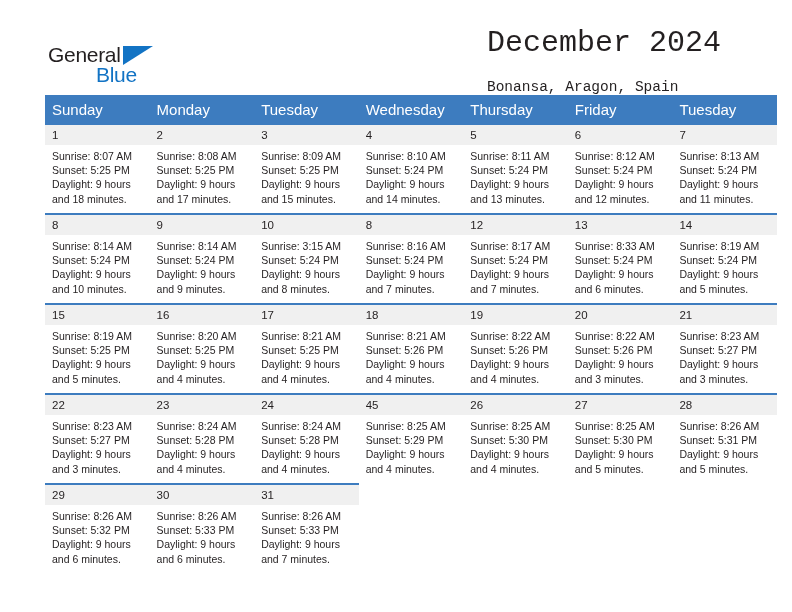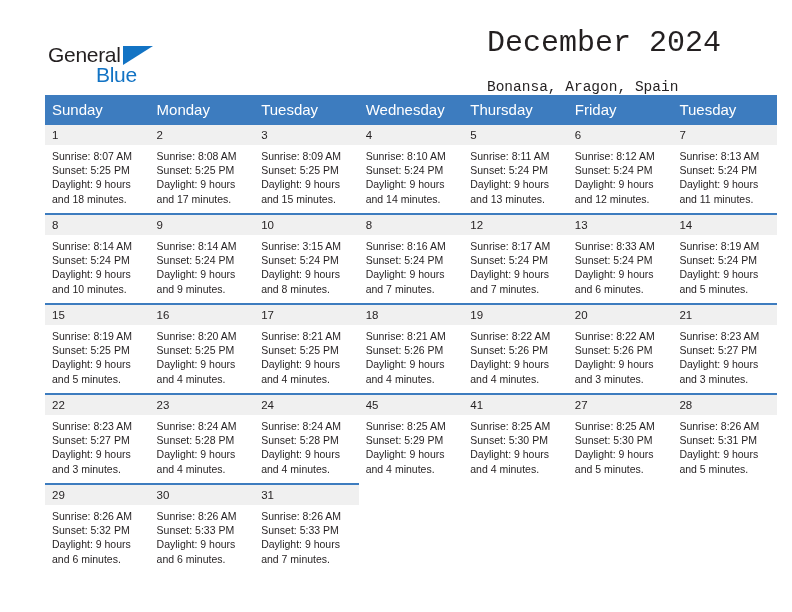--- a/index.html
+++ b/index.html
@@ -395,21 +395,21 @@
             <td class="daycell">
               <div class="daynum">45</div>
               <div class="dayinfo">
                 <div>Sunrise: 8:25 AM</div>
                 <div>Sunset: 5:29 PM</div>
                 <div>Daylight: 9 hours</div>
                 <div>and 4 minutes.</div>
               </div>
             </td>
             <td class="daycell">
-              <div class="daynum">41</div>
+              <div class="daynum">26</div>
               <div class="dayinfo">
                 <div>Sunrise: 8:25 AM</div>
                 <div>Sunset: 5:30 PM</div>
                 <div>Daylight: 9 hours</div>
                 <div>and 4 minutes.</div>
               </div>
             </td>
             <td class="daycell">
               <div class="daynum">27</div>
               <div class="dayinfo">

